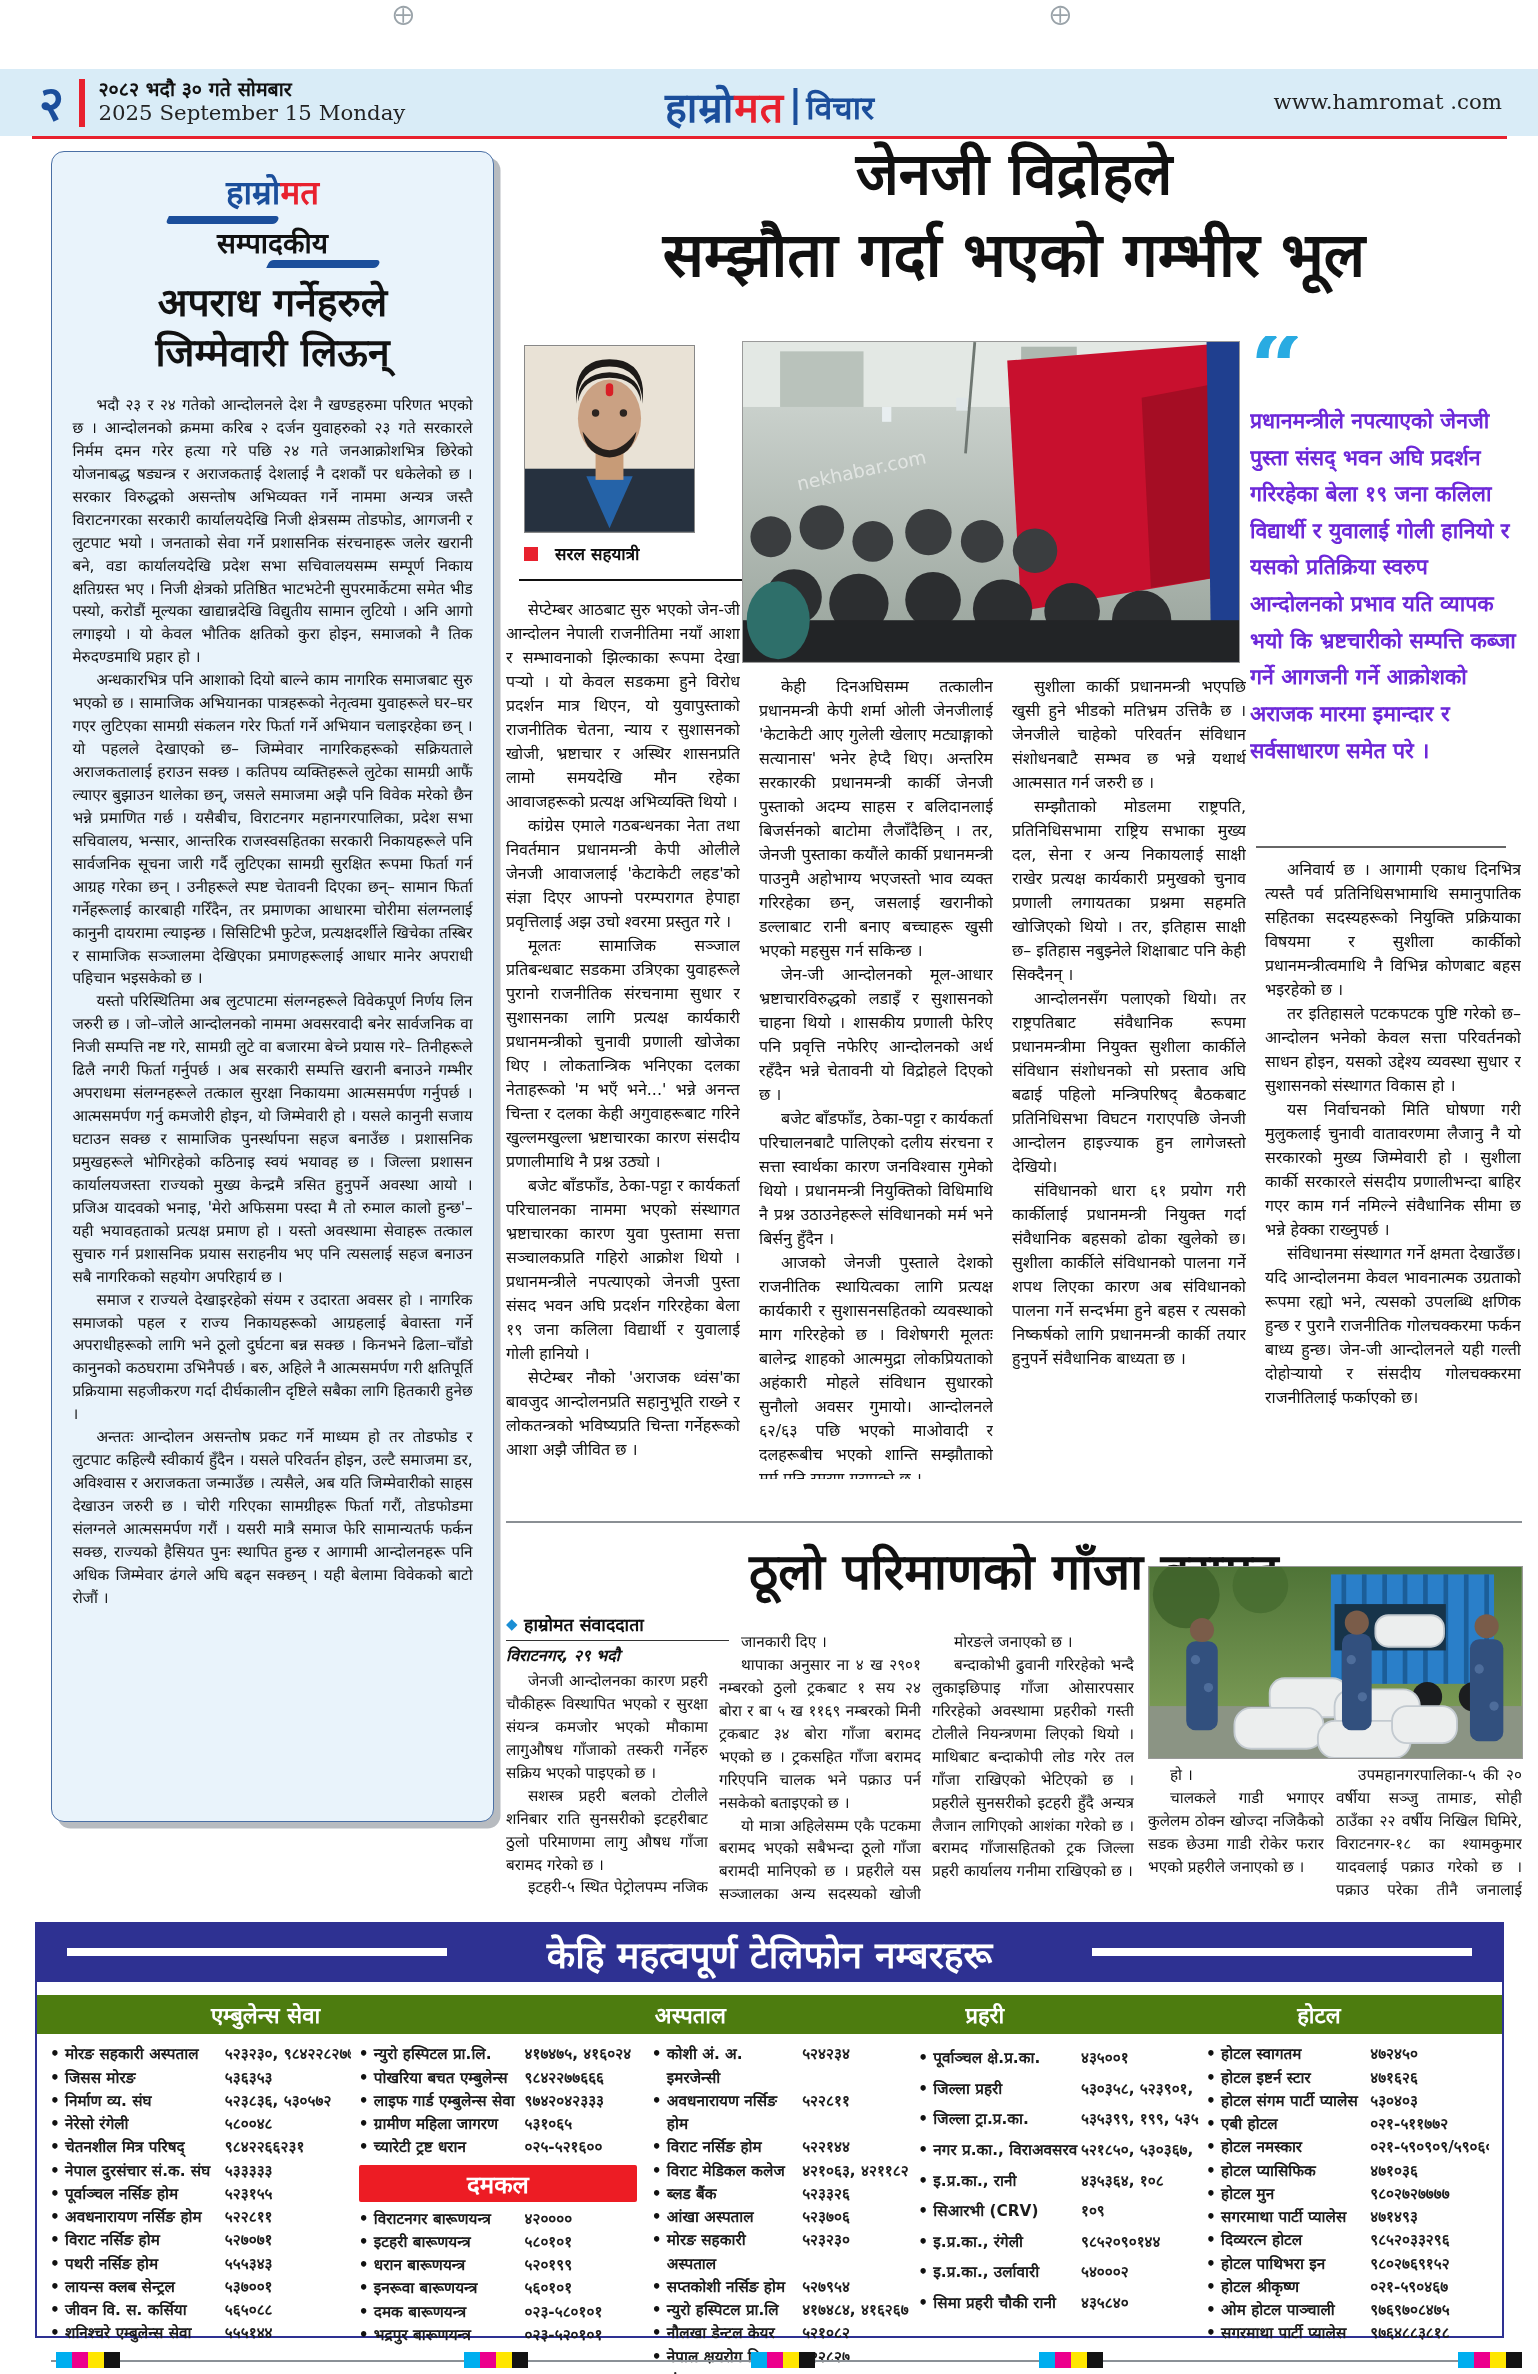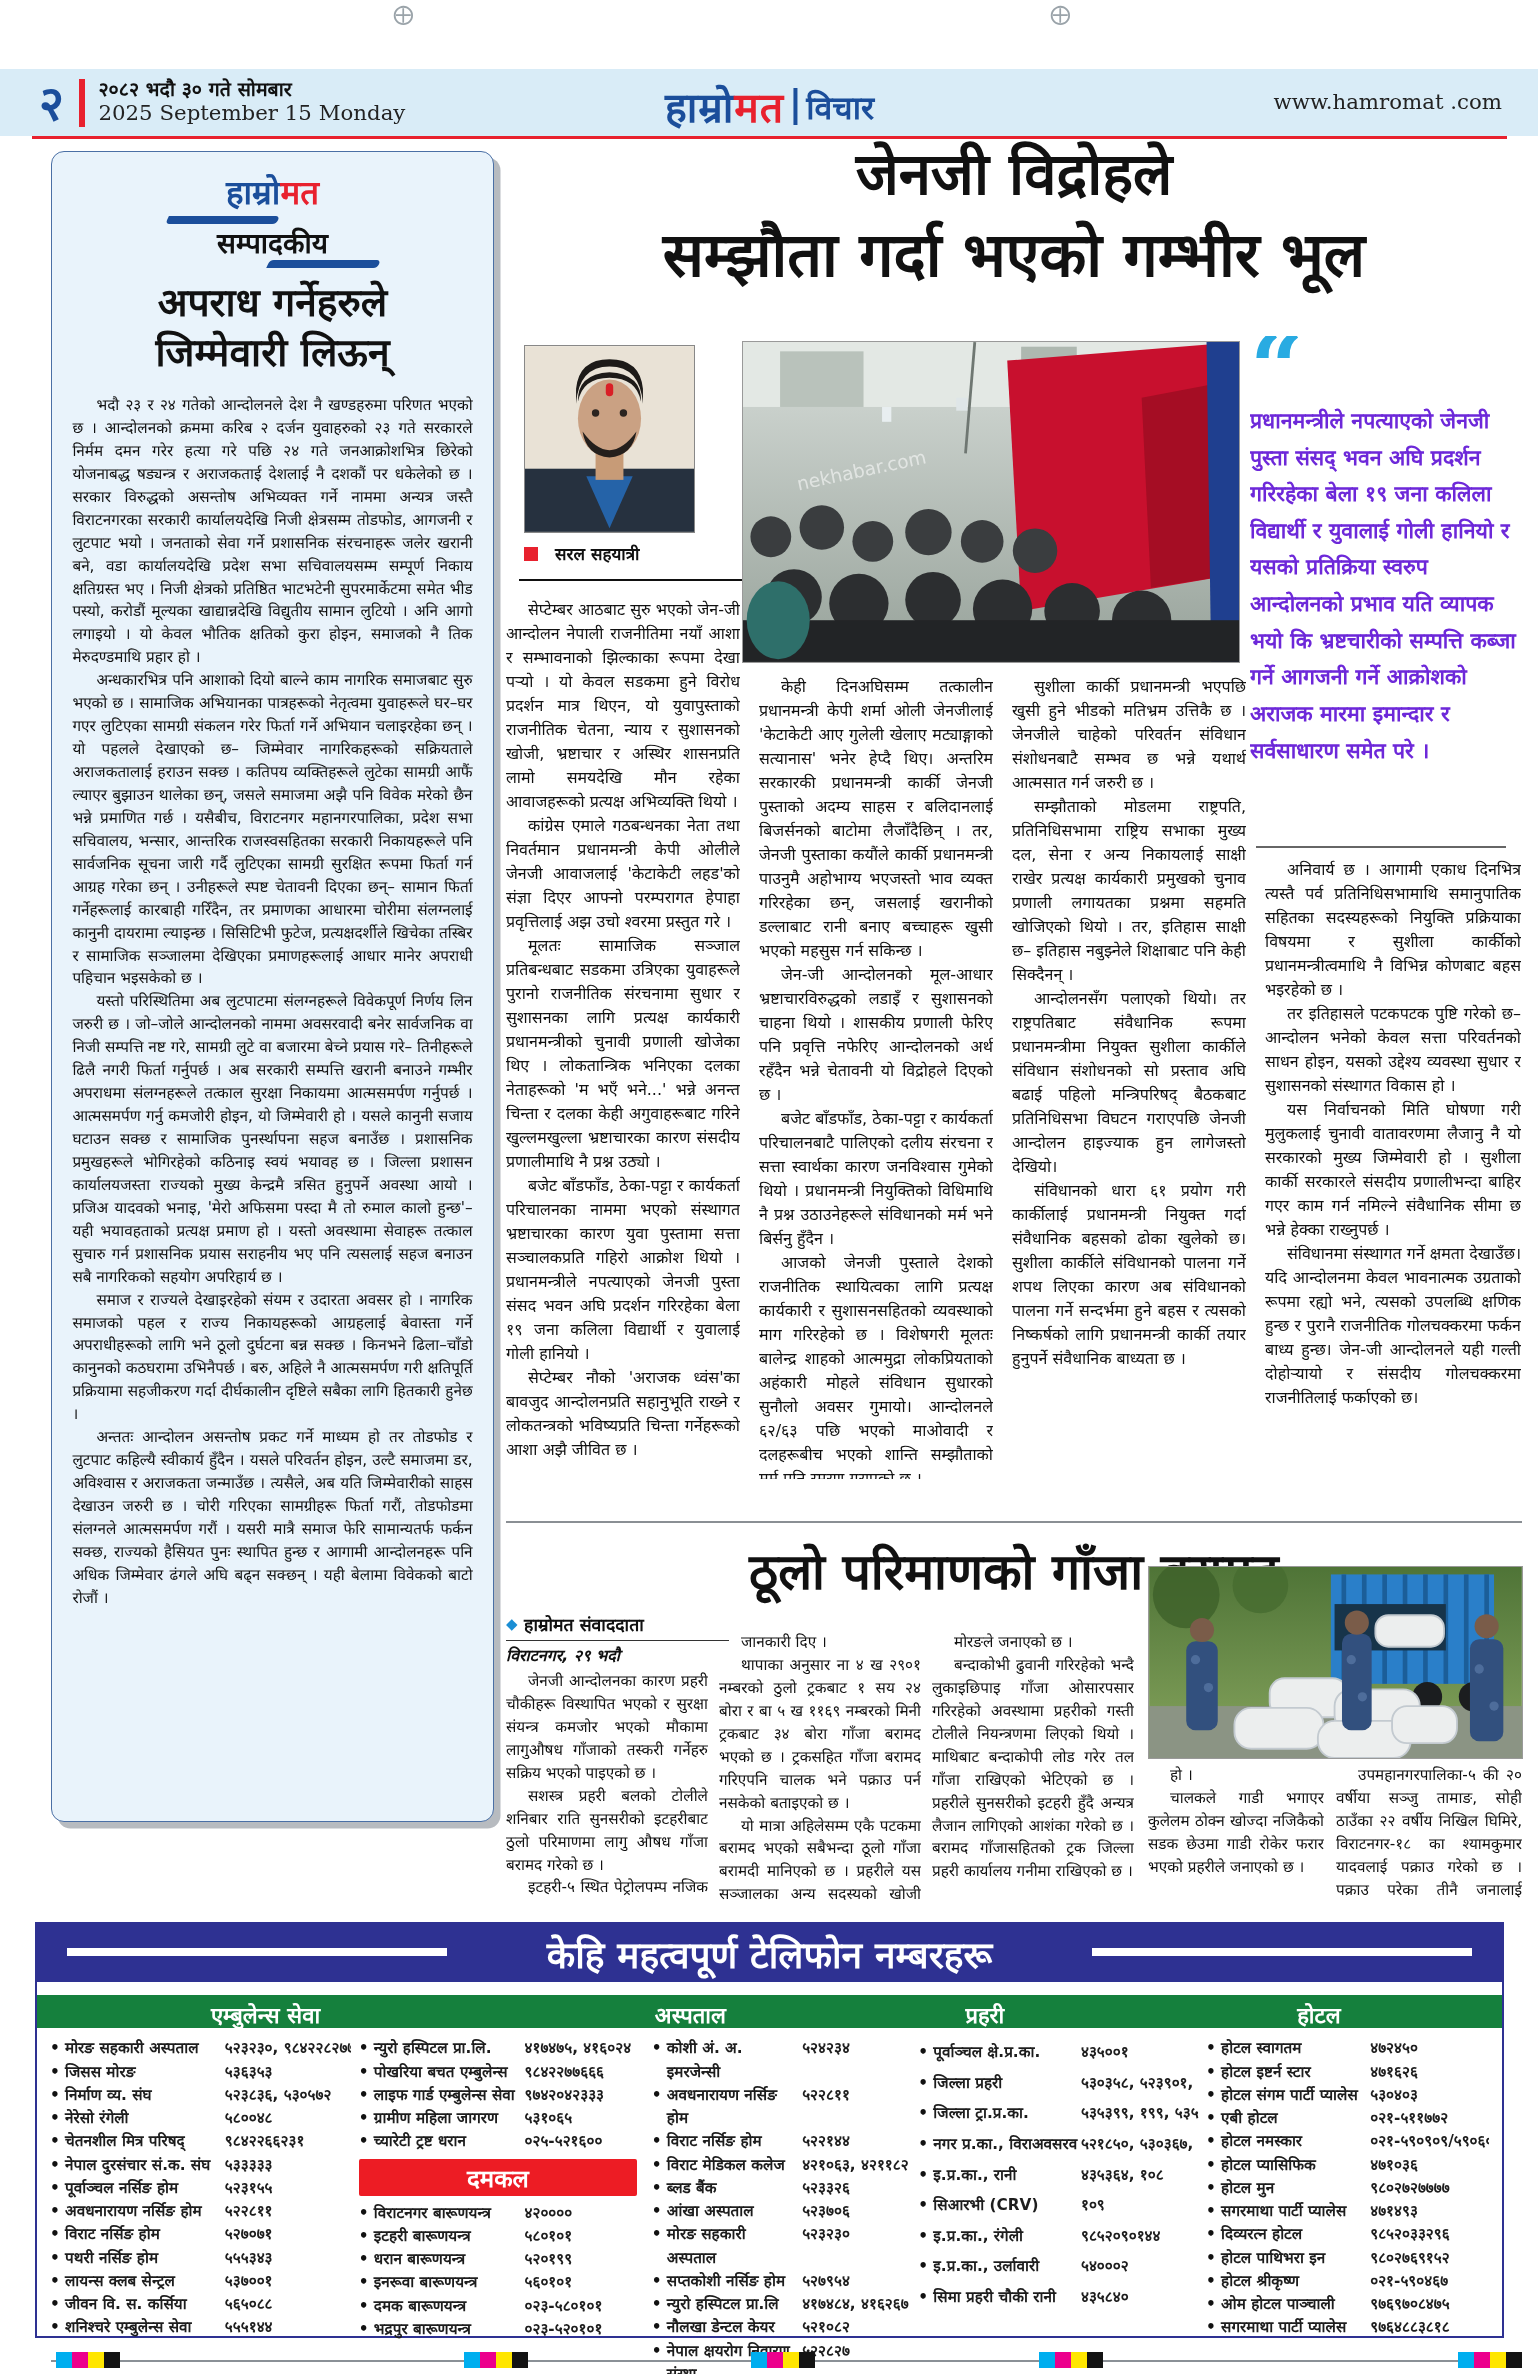--- a/index.html
+++ b/index.html
@@ -64,21 +64,21 @@
   .dcol4a{left:1148px;top:1764px;width:176px;height:135px;}
   .dcol4b{left:1336px;top:1764px;width:186px;height:135px;}
   .dcol1 p,.dcol2 p,.dcol3 p,.dcol4a p,.dcol4b p{font-size:15.3px;}
   .drug-photo{left:1148px;top:1566px;width:373px;height:191px;border:0.9px solid #999;overflow:hidden;}
   
   .ptable{left:35px;top:1922px;width:1469px;height:416px;border:2.8px solid #2e3192;box-sizing:border-box;background:#fff;}
   .pt-titleband{height:58px;background:#2e3192;position:relative;display:flex;align-items:center;justify-content:center;}
   .pt-title{color:#fff;font-size:37px;font-weight:bold;}
   .pt-dash{position:absolute;top:24px;width:380px;height:8.3px;background:#fff;}
   .pt-dash.left{left:30px;} .pt-dash.right{right:30px;}
-  .pt-redband{height:33px;background:#15803d;position:relative;margin-top:13px;}
+  .pt-redband{height:39px;background:#4d7c0f;position:relative;margin-top:13px;}
   .pt-redband span{position:absolute;top:3.7px;transform:translateX(-50%);color:#fff;font-weight:bold;font-size:22px;white-space:nowrap;}
   .pt-body{display:flex;padding:9.3px 13px 0 13px;gap:7.4px;}
   .pt-col{overflow:hidden;}
   .pt-col.c1{width:22.8%;} .pt-col.c2{width:21.6%;} .pt-col.c3{width:19.6%;} .pt-col.c4{width:21.2%;} .pt-col.c5{width:21.4%;}
   .pt-row{display:flex;font-size:15.3px;font-weight:bold;line-height:1.52;color:#1d1d1d;}
   .pt-row .b{width:15px;color:#111;}
   .pt-row .n{flex:1;padding-right:3.7px;}
   .pt-row .v{width:42%;white-space:nowrap;}
   .c4 .pt-row{line-height:2.0;}
   .damkal{background:#ed1c24;color:#fff;font-weight:bold;font-size:24px;text-align:center;border-radius:1.9px;margin:5.6px 7.4px 5.6px 0;padding:1.9px 0;}

